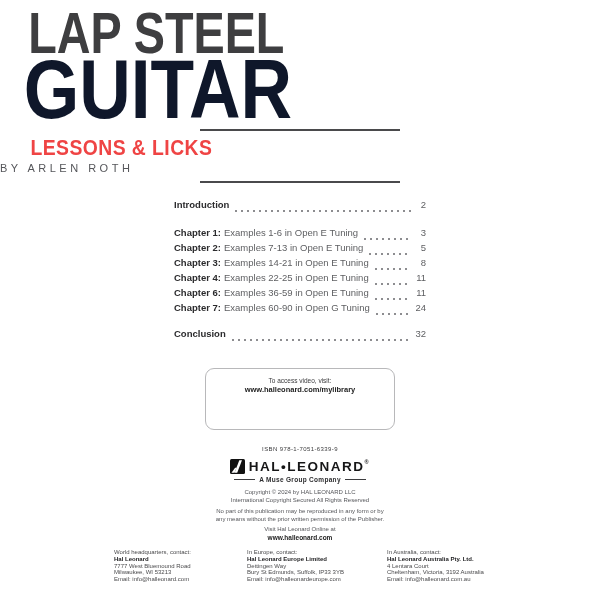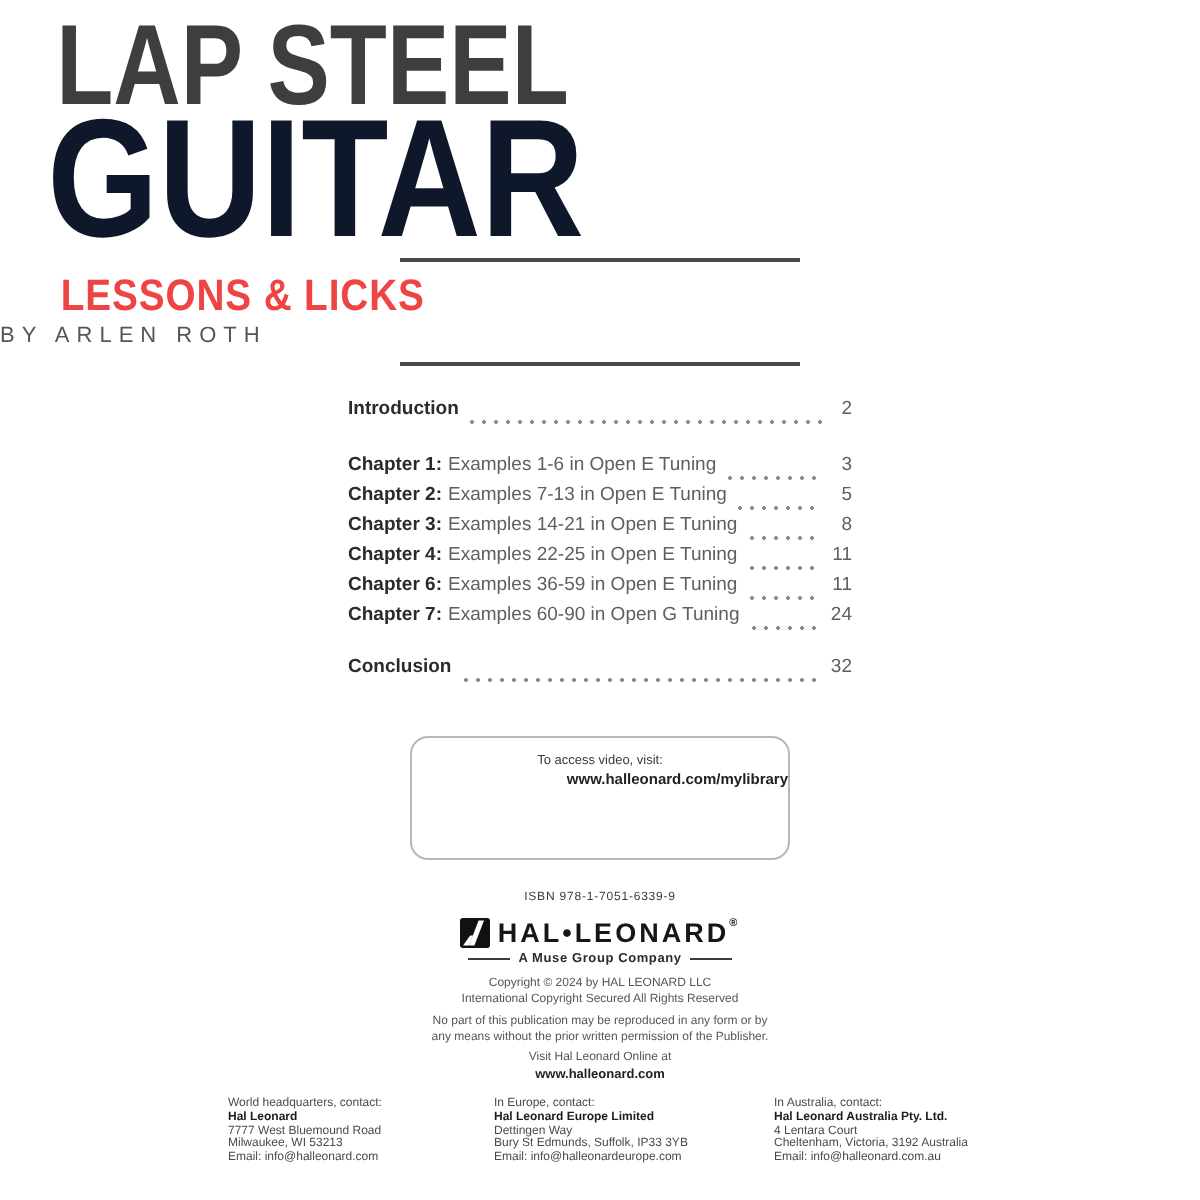--- a/index.html
+++ b/index.html
@@ -29,21 +29,21 @@
   .toc-text:empty{margin-left:0;}
   .dots{flex:1;height:2px;align-self:flex-end;margin:0 3px 2.5px 4px;
     background-image:radial-gradient(circle,#8d8d90 .9px,transparent 1.1px);
     background-size:6px 2px;background-repeat:repeat-x;background-position:0 50%;}
   .toc-page{min-width:12px;text-align:right;color:#5e5f62;}
   
   .access-box{position:absolute;top:368px;left:50%;transform:translateX(-50%);
     width:190px;height:62px;border:1px solid #b8b8ba;border-radius:9px;
     box-sizing:border-box;text-align:center;padding-top:8px;}
   .access-line1{font-size:6.5px;color:#3a3a3c;line-height:8px;}
-  .access-line2{font-size:7.5px;font-weight:bold;color:#222;line-height:9px;text-align:right;}
+  .access-line2{font-size:7.5px;font-weight:bold;color:#222;line-height:9px;}
   
   .isbn{position:absolute;top:446px;left:0;right:0;text-align:center;
     font-size:6px;letter-spacing:.4px;color:#3a3a3c;}
   .logo-block{position:absolute;top:459px;left:0;right:0;text-align:center;}
   .brand-row{display:flex;align-items:center;justify-content:center;gap:4px;}
   .logo-square{width:15px;height:15px;display:block;}
   .brand-name{font-size:13.5px;font-weight:bold;letter-spacing:1.5px;color:#161617;white-space:nowrap;}
   .reg{font-size:5.5px;vertical-align:top;color:#161617;}
   .tagline-row{display:flex;align-items:center;justify-content:center;width:132px;margin:2px auto 0;}
   .tag-rule{flex:1;height:1px;background:#3c3c3e;}

